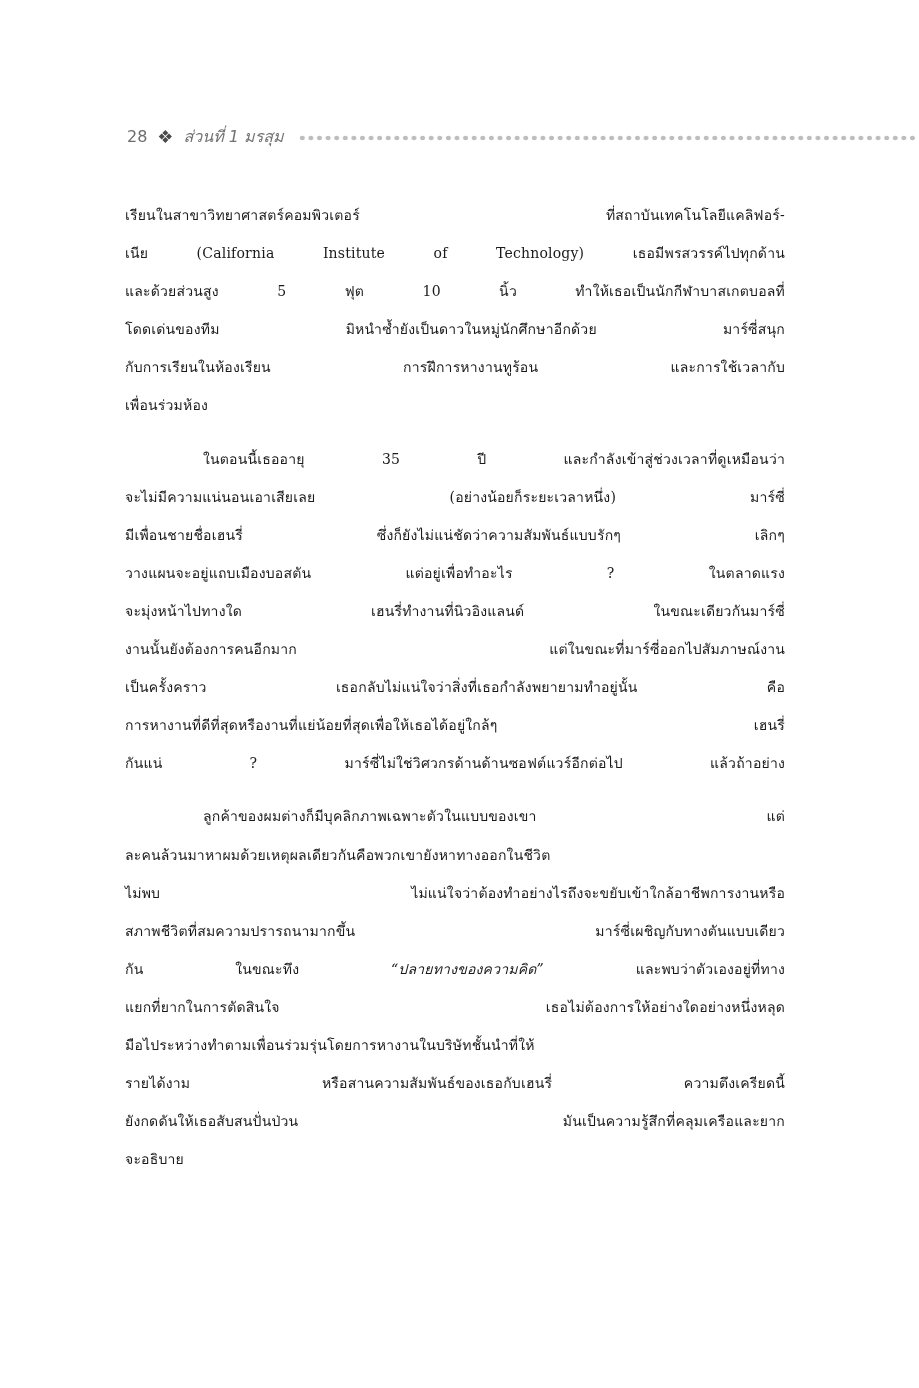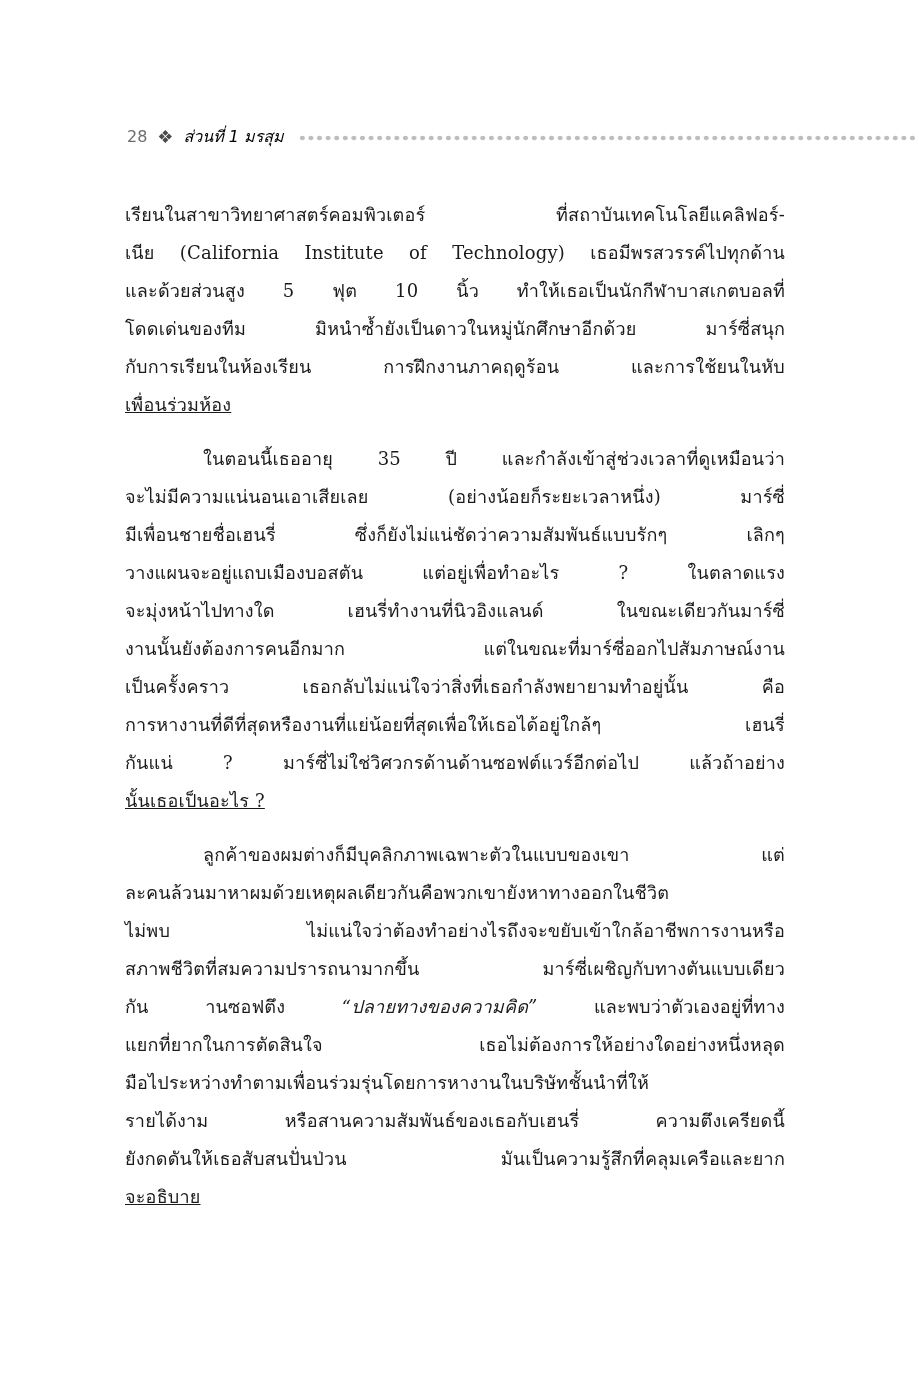--- a/index.html
+++ b/index.html
@@ -3,70 +3,69 @@
 <meta charset="utf-8">
 <style>
   html, body { margin: 0; padding: 0; background: #ffffff; }
   body { width: 919px; height: 1388px; position: relative; overflow: hidden;
          font-family: "DejaVu Serif", "Liberation Serif", serif; color: #1a1a1a; }
   .header { position: absolute; left: 127px; top: 123px; right: 4px; height: 26px;
             display: flex; align-items: center; color: #6d6d6d;
             font-family: "DejaVu Sans", "Liberation Sans", sans-serif; font-size: 16px; }
   .page-num { margin-right: 10px; }
   .ornament { font-size: 18px; color: #4a4a4a; margin-right: 10px; }
-  .section { font-style: italic; margin-right: 14px; color: #000000; }
+  .section { font-style: italic; margin-right: 14px; color: #737373; }
   .leader { flex: 1; height: 6px; margin-top: 4px;
             background-image: radial-gradient(circle, #bdbdbd 2.2px, transparent 2.6px);
             background-size: 8.6px 6px; background-repeat: repeat-x; }
   .body { position: absolute; left: 125px; top: 196px; width: 660px; }
-  .line { font-size: 18px; line-height: 38.1px; height: 38.1px; white-space: nowrap;
+  .line { font-size: 14px; line-height: 38.1px; height: 38.1px; white-space: nowrap;
           text-align: justify; text-align-last: justify; letter-spacing: 0.2px; }
-  .line.last { text-align-last: left; text-decoration: underline; }
+  .line.last { text-align-last: left; }
   .line.indent { padding-left: 78px; }
   .para { margin-bottom: 15px; }
   em.it { font-style: italic; }
 </style>
 </head>
 <body>
 
 <div class="header">
   <span class="page-num">28</span>
   <span class="ornament">❖</span>
   <span class="section">ส่วนที่ 1 มรสุม</span>
   <span class="leader"></span>
 </div>
 
 <div class="body">
   <div class="para">
     <div class="line">เรียนในสาขาวิทยาศาสตร์คอมพิวเตอร์ ที่สถาบันเทคโนโลยีแคลิฟอร์-</div>
     <div class="line">เนีย (California Institute of Technology) เธอมีพรสวรรค์ไปทุกด้าน</div>
     <div class="line">และด้วยส่วนสูง 5 ฟุต 10 นิ้ว ทำให้เธอเป็นนักกีฬาบาสเกตบอลที่</div>
     <div class="line">โดดเด่นของทีม มิหนำซ้ำยังเป็นดาวในหมู่นักศึกษาอีกด้วย มาร์ซี่สนุก</div>
-    <div class="line">กับการเรียนในห้องเรียน การฝึกงานภาคฤดูร้อน และการใช้ยนในหับ</div>
+    <div class="line">กับการเรียนในห้องเรียน การฝึการหางานทูร้อน และการใช้เวลากับ</div>
     <div class="line last">เพื่อนร่วมห้อง</div>
   </div>
 
   <div class="para">
     <div class="line indent">ในตอนนี้เธออายุ 35 ปี และกำลังเข้าสู่ช่วงเวลาที่ดูเหมือนว่า</div>
     <div class="line">จะไม่มีความแน่นอนเอาเสียเลย (อย่างน้อยก็ระยะเวลาหนึ่ง) มาร์ซี่</div>
     <div class="line">มีเพื่อนชายชื่อเฮนรี่ ซึ่งก็ยังไม่แน่ชัดว่าความสัมพันธ์แบบรักๆ เลิกๆ</div>
     <div class="line">วางแผนจะอยู่แถบเมืองบอสตัน แต่อยู่เพื่อทำอะไร ? ในตลาดแรง</div>
     <div class="line">จะมุ่งหน้าไปทางใด เฮนรี่ทำงานที่นิวอิงแลนด์ ในขณะเดียวกันมาร์ซี่</div>
     <div class="line">งานนั้นยังต้องการคนอีกมาก แต่ในขณะที่มาร์ซี่ออกไปสัมภาษณ์งาน</div>
     <div class="line">เป็นครั้งคราว เธอกลับไม่แน่ใจว่าสิ่งที่เธอกำลังพยายามทำอยู่นั้น คือ</div>
     <div class="line">การหางานที่ดีที่สุดหรืองานที่แย่น้อยที่สุดเพื่อให้เธอได้อยู่ใกล้ๆ เฮนรี่</div>
     <div class="line">กันแน่ ? มาร์ซี่ไม่ใช่วิศวกรด้านด้านซอฟต์แวร์อีกต่อไป แล้วถ้าอย่าง</div>
-    <div class="line last">นั้นเธอเป็นอะไร ?</div>
   </div>
 
   <div class="para">
     <div class="line indent">ลูกค้าของผมต่างก็มีบุคลิกภาพเฉพาะตัวในแบบของเขา แต่</div>
     <div class="line">ละคนล้วนมาหาผมด้วยเหตุผลเดียวกันคือพวกเขายังหาทางออกในชีวิต</div>
     <div class="line">ไม่พบ ไม่แน่ใจว่าต้องทำอย่างไรถึงจะขยับเข้าใกล้อาชีพการงานหรือ</div>
     <div class="line">สภาพชีวิตที่สมความปรารถนามากขึ้น มาร์ซี่เผชิญกับทางตันแบบเดียว</div>
-    <div class="line"><span>กัน านซอฟตึง</span> <em class="it">“ปลายทางของความคิด”</em><span> และพบว่าตัวเองอยู่ที่ทาง</span></div>
+    <div class="line"><span>กัน ในขณะทึง</span> <em class="it">“ปลายทางของความคิด”</em><span> และพบว่าตัวเองอยู่ที่ทาง</span></div>
     <div class="line">แยกที่ยากในการตัดสินใจ  เธอไม่ต้องการให้อย่างใดอย่างหนึ่งหลุด</div>
     <div class="line">มือไประหว่างทำตามเพื่อนร่วมรุ่นโดยการหางานในบริษัทชั้นนำที่ให้</div>
     <div class="line">รายได้งาม หรือสานความสัมพันธ์ของเธอกับเฮนรี่ ความตึงเครียดนี้</div>
     <div class="line">ยังกดดันให้เธอสับสนปั่นป่วน มันเป็นความรู้สึกที่คลุมเครือและยาก</div>
     <div class="line last">จะอธิบาย</div>
   </div>
 </div>
 
 </body></html>

